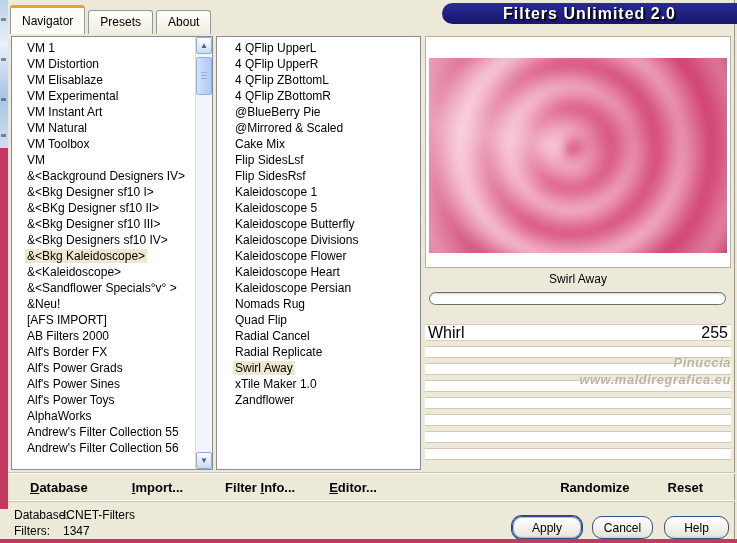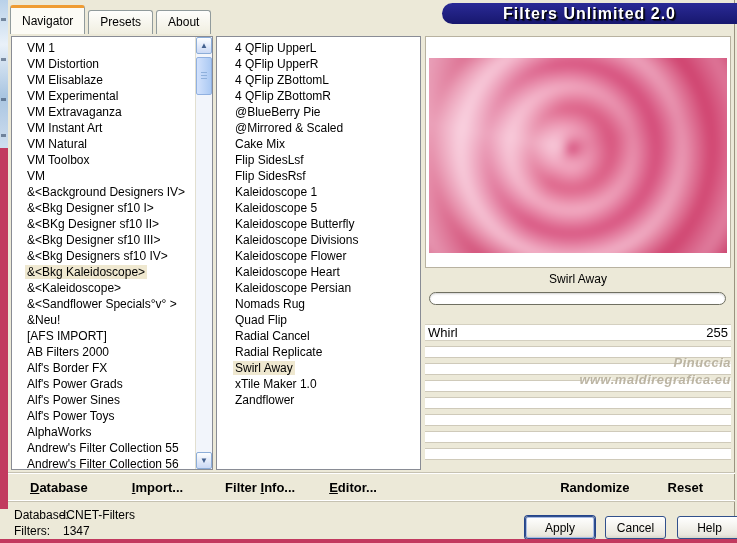--- a/index.html
+++ b/index.html
@@ -82,21 +82,21 @@
 
   
   #filter-title { position:absolute; left:425px; top:272px; width:306px; height:16px; text-align:center; font-size:12px; }
   #progress {
     position:absolute; left:429px; top:292px; width:297px; height:13px;
     background:#fff; border:1px solid #6f6f61; border-radius:7px; box-shadow:inset 0 1px 2px rgba(0,0,0,.18);
   }
   #whirl-row {
     position:absolute; left:425px; top:324px; width:306px; height:17px; background:#fff;
     border-top:1px solid #d4d0c0; border-bottom:1px solid #d4d0c0;
-    display:flex; justify-content:space-between; align-items:center; padding:0 3px; font-size:13px; cursor:ew-resize;
+    display:flex; justify-content:space-between; align-items:center; padding:0 3px; font-size:16px; cursor:ew-resize;
   }
   #empty-rows { position:absolute; left:425px; top:346px; width:306px; }
   .erow { height:12px; background:#fff; border-top:1px solid #cfcaba; border-bottom:1px solid #cfcaba; margin-bottom:5px; }
 
   
   #watermark {
     position:absolute; left:455px; top:342px; width:276px; text-align:right; pointer-events:none; z-index:5;
     color:#b9b2a0; font-weight:bold; font-style:italic; font-size:13px; line-height:17px;
     text-shadow:1px 1px 1px #fff; letter-spacing:.5px; opacity:.95;margin-top:12px;
   }
@@ -116,21 +116,21 @@
   #tb-editor { margin-left:34px; }
   #tb-random { margin-left:auto; }
   #tb-reset  { margin-left:38px; margin-right:32px; }
 
   
   #status { position:absolute; left:8px; top:503px; width:727px; height:36px; font-size:12px; }
   .status-grid { position:absolute; left:6px; top:5px; display:grid; grid-template-columns:49px auto; row-gap:2px; }
   .xpbtn {
     position:absolute; top:516px; height:23px; font-size:12px; font-family:inherit; cursor:pointer;
     background:linear-gradient(180deg,#ffffff 0%,#f4f3ee 45%,#e9e7de 85%,#d9d6c9 100%);
-    border:1px solid #31508c; border-radius:3px; color:#000;margin-left:13px;
+    border:1px solid #31508c; border-radius:10px; color:#000;
   }
   #apply  { left:512px; width:70px; box-shadow:0 0 0 1px #24448c, inset 0 0 0 1px #a9bce6; }
   #cancel { left:592px; width:61px; }
   #help   { left:664px; width:65px; }
 </style>
 </head>
 <body>
 
 <div class="screen">
 
@@ -157,21 +157,20 @@
     <span>Filters Unlimited 2.0</span>
   </div>
 
   <div class="listbox" id="left-list">
     <div>
 
     <div class="lrow"><span class="lbl">VM 1</span></div>
         <div class="lrow"><span class="lbl">VM Distortion</span></div>
         <div class="lrow"><span class="lbl">VM Elisablaze</span></div>
         <div class="lrow"><span class="lbl">VM Experimental</span></div>
-        <div class="lrow"><span class="lbl">VM Extravaganza</span></div>
         <div class="lrow"><span class="lbl">VM Instant Art</span></div>
         <div class="lrow"><span class="lbl">VM Natural</span></div>
         <div class="lrow"><span class="lbl">VM Toolbox</span></div>
         <div class="lrow"><span class="lbl">VM</span></div>
         <div class="lrow"><span class="lbl">&amp;&lt;Background Designers IV&gt;</span></div>
         <div class="lrow"><span class="lbl">&amp;&lt;Bkg Designer sf10 I&gt;</span></div>
         <div class="lrow"><span class="lbl">&amp;&lt;BKg Designer sf10 II&gt;</span></div>
         <div class="lrow"><span class="lbl">&amp;&lt;Bkg Designer sf10 III&gt;</span></div>
         <div class="lrow"><span class="lbl">&amp;&lt;Bkg Designers sf10 IV&gt;</span></div>
         <div class="lrow selected"><span class="lbl">&amp;&lt;Bkg Kaleidoscope&gt;</span></div>

